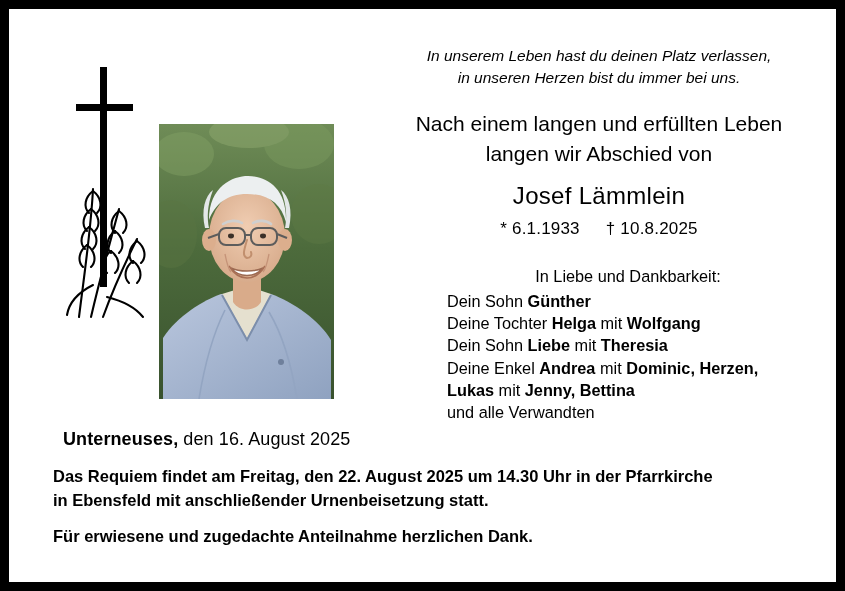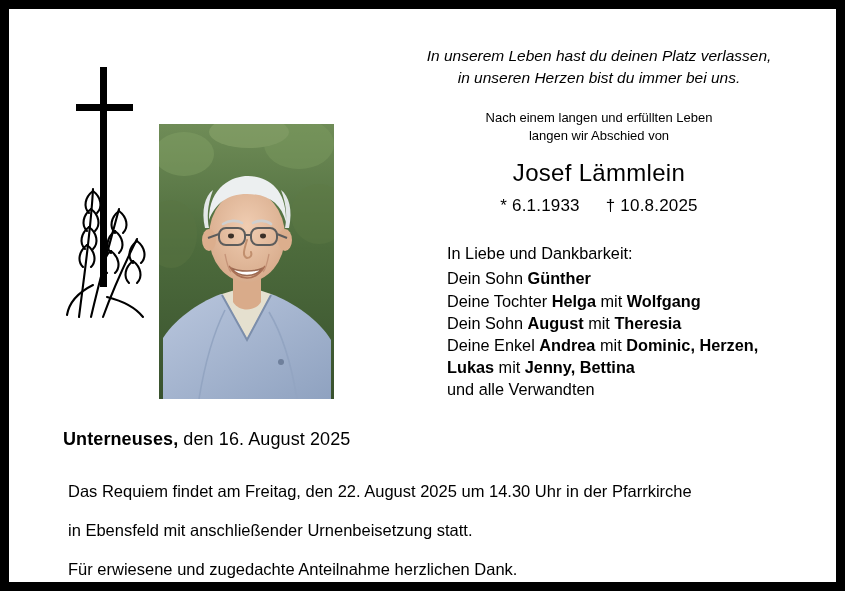--- a/index.html
+++ b/index.html
@@ -74,21 +74,21 @@
     width: 420px;
     text-align: center;
   }
   .motto {
     font-style: italic;
     font-size: 15.5px;
     line-height: 1.42;
     margin: 0 0 20px 0;
   }
   .farewell {
-    font-size: 13px;
+    font-size: 21px;
     line-height: 1.42;
     margin: 0 0 6px 0;
   }
   .name {
     font-size: 24px;
     line-height: 1.1;
     margin: 14px 0 10px 0;
     letter-spacing: 0.3px;
   }
   .dates {
@@ -98,34 +98,34 @@
     text-align: center;
   }
   .dates .sep { display:inline-block; width: 26px; }
 
   .family {
     text-align: left;
     margin-left: 58px;
     font-size: 16.3px;
     line-height: 1.36;
   }
-  .family .head { margin-bottom: 3px; }
+  .family .head { margin-bottom: 3px; text-align: center; }
   .family .row  { white-space: nowrap; }
   .family b { font-weight: bold; }
 
   
   .bottom {
     position: absolute;
     left: 44px;
     top: 455px;
     width: 750px;
     font-size: 16.5px;
     line-height: 1.46;
   }
-  .bottom p { margin: 15px; }
+  .bottom p { margin: 0; font-weight: bold; }
   .bottom .gap { margin-top: 12px; }
 </style>
 </head>
 <body>
 
 <div class="notice">
   <div class="inner">
 
     <div class="left-col">
 
@@ -265,21 +265,21 @@
       <div class="family">
         <div class="head">In Liebe und Dankbarkeit:</div>
 
         <div class="row">
           <span>Dein Sohn </span><b>Günther</b><span></span><b></b>
         </div>
         <div class="row">
           <span>Deine Tochter </span><b>Helga</b><span> mit </span><b>Wolfgang</b>
         </div>
         <div class="row">
-          <span>Dein Sohn </span><b>August</b><span> mit </span><b>Theresia</b>
+          <span>Dein Sohn </span><b>Liebe</b><span> mit </span><b>Theresia</b>
         </div>
         <div class="row">
           <span>Deine Enkel </span><b>Andrea</b><span> mit </span><b>Dominic, Herzen,</b>
         </div>
         <div class="row">
           <span></span><b>Lukas</b><span> mit </span><b>Jenny, Bettina</b>
         </div>
 
         <div class="row">und alle Verwandten</div>
       </div>

